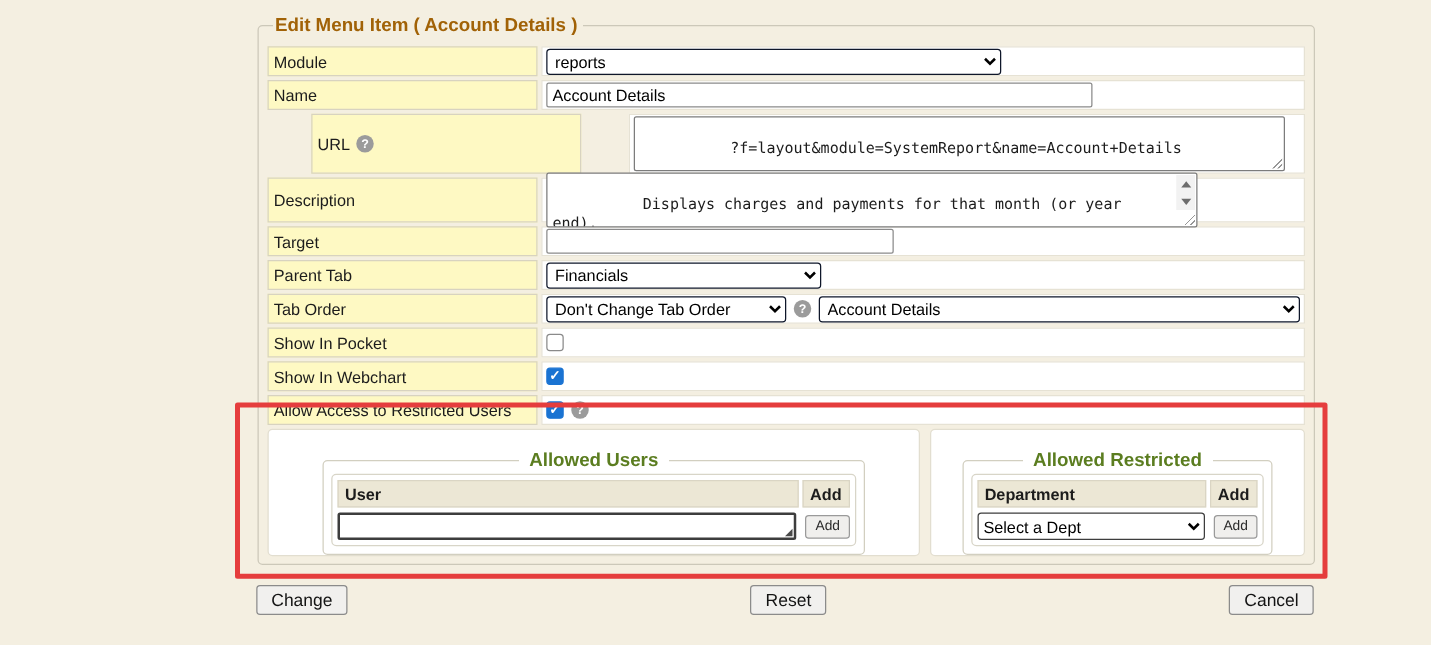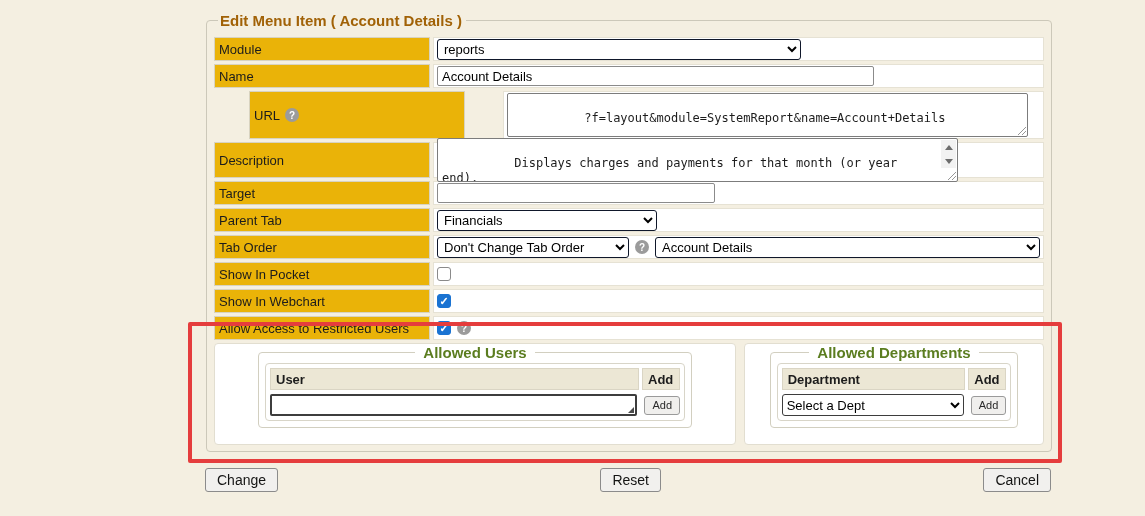--- a/index.html
+++ b/index.html
@@ -20,21 +20,21 @@
     background:transparent;
   }
   fieldset.main > legend {
     font-size:15px; font-weight:bold; color:#a16207;
     padding:0 4px 0 2px; margin-left:4px;
   }
 
   .row { display:flex; gap:3px; margin-bottom:3px; }
   .cell-label {
     width:216px; flex:0 0 216px;
-    background:#eab308; border:1px solid #d8d3c0;
+    background:#fef9c3; border:1px solid #d8d3c0;
     font-size:13px; padding:2px 4px;
     display:flex; align-items:center; gap:5px;
   }
   .cell-value {
     flex:1;
     background:#ffffff; border:1px solid #e6e2d4;
     padding:2px 3px; display:flex; align-items:center; gap:6px;
   }
   .h24 .cell-label, .h24 .cell-value { height:24px; }
   .h48 .cell-label, .h48 .cell-value { height:48px;margin-left:35px; }
@@ -87,21 +87,21 @@
   .help {
     width:14px; height:14px; flex:0 0 14px; border-radius:50%;
     background:#9b9b9b; color:#fff; font-size:10px; font-weight:bold;
     display:inline-flex; align-items:center; justify-content:center;
   }
 
   
   .row-allowed { display:flex; gap:8px; margin-bottom:0; }
   .allowed-cell {
     background:#fff; border:1px solid #e2ded0; border-radius:4px;
-    height:102px; display:flex; align-items:flex-start; justify-content:center;
+    height:102px; display:flex; align-items:flex-end; justify-content:center;
   }
   .allowed-cell.left  { flex:0 0 522px; }
   .allowed-cell.right { flex:1; }
 
   fieldset.sub {
     border:1px solid #d2cfc0; border-radius:4px;
     padding:2px 6px 6px 6px; background:#fff;
   }
   fieldset.sub > legend {
     font-size:15px; font-weight:bold; color:#5b7d20;
@@ -277,21 +277,21 @@
                 <span class="user-corner"></span>
               </span>
               <button class="small">Add</button>
             </div>
           </div>
         </fieldset>
       </div>
 
       <div class="allowed-cell right">
         <fieldset class="sub depts">
-          <legend>Allowed Departments</legend>
+          <legend>Allowed Restricted</legend>
           <div class="innerbox">
             <div class="hdr-row">
               <div class="hdr-cell main-col">Department</div>
               <div class="hdr-cell add-col">Add</div>
             </div>
             <div class="ctl-row">
               <select class="dept">
                 <option>Select a Dept</option>
               </select>
               <button class="small">Add</button>

